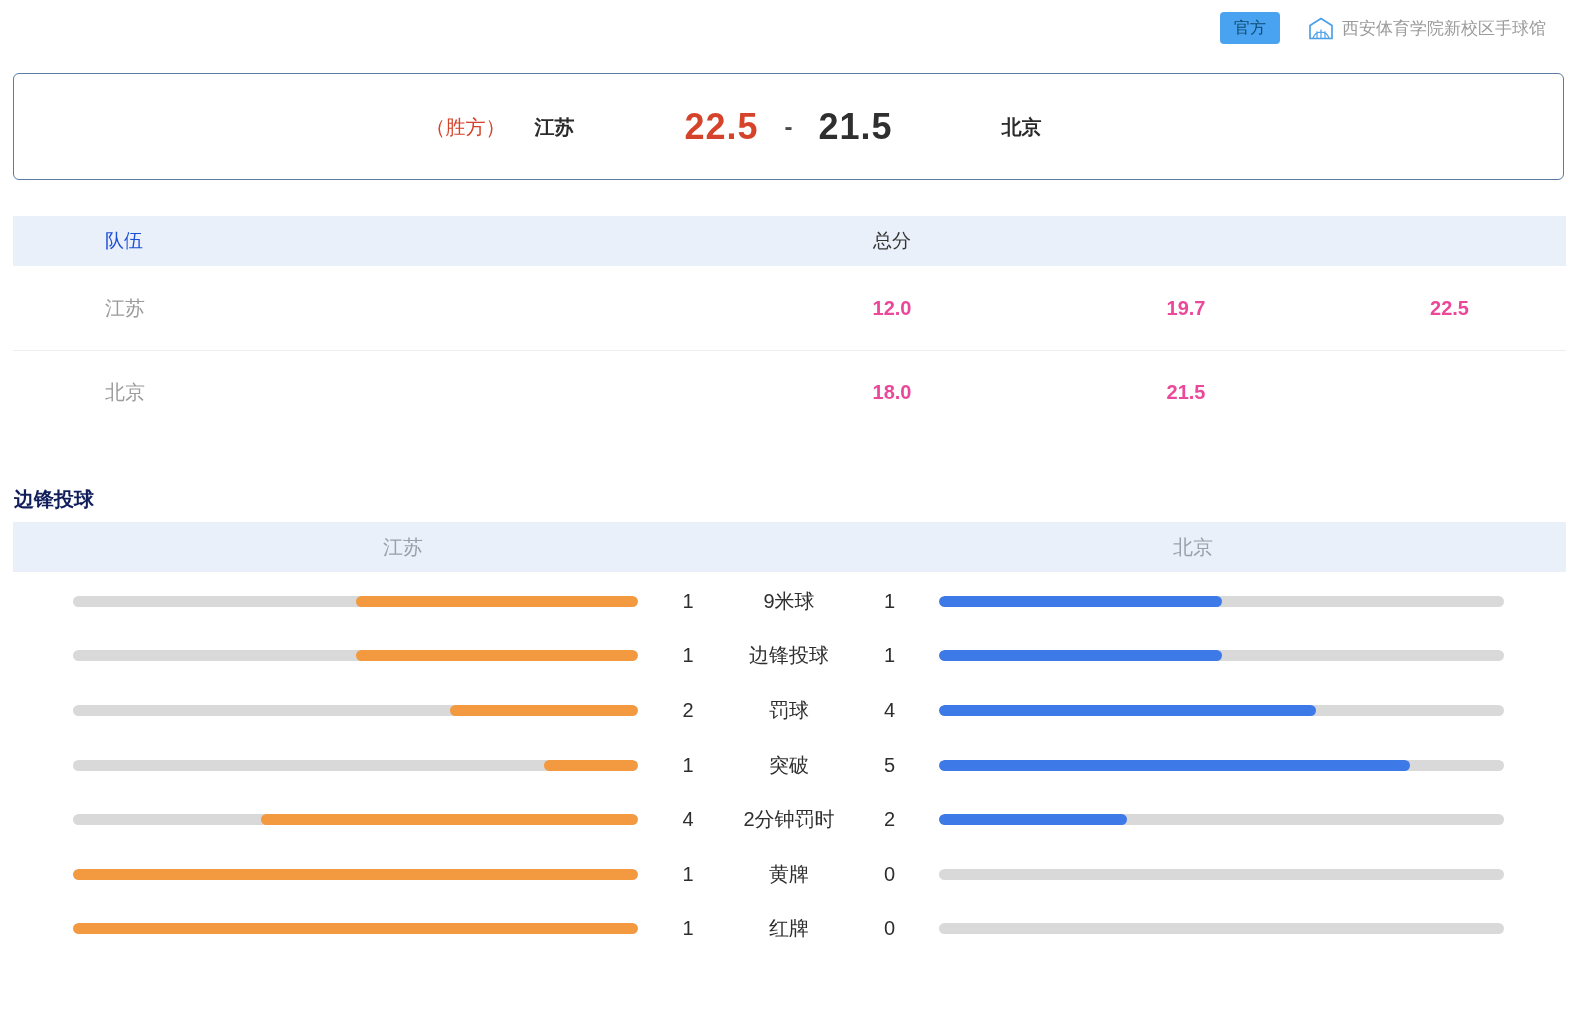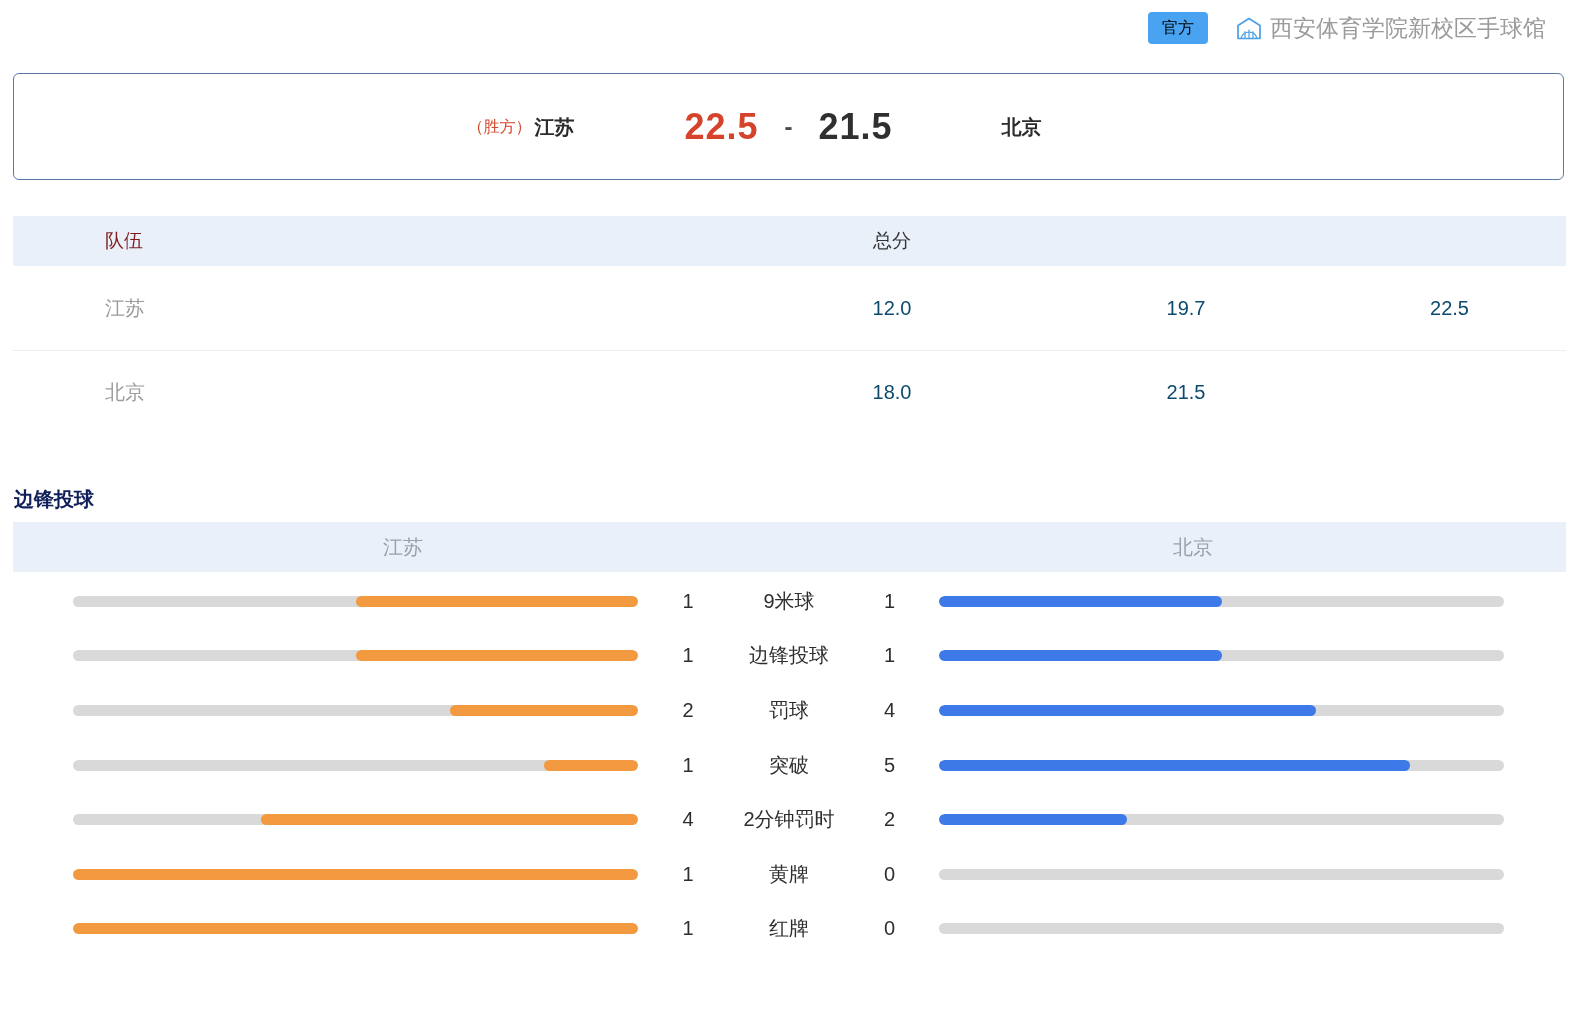--- a/index.html
+++ b/index.html
@@ -3,53 +3,53 @@
 <meta charset="utf-8">
 <style>
   * { margin:0; padding:0; box-sizing:border-box; }
   html,body { background:#fff; }
   body { font-family:"Liberation Sans","DejaVu Sans",sans-serif; }
   .page { position:relative; width:1582px; height:1035px; background:#fff; overflow:hidden; }
 
   
   .topbar { position:absolute; top:12px; right:36px; display:flex; align-items:center; }
   .badge { height:27px; min-width:60px; padding:16px 13px; border-radius:4px;
-           background:var(--badge-blue,#4aa3f1); color:#000000; font-size:16px;
+           background:var(--badge-blue,#4aa3f1); color:#0c4a6e; font-size:16px;
            display:flex; align-items:center; justify-content:center; cursor:pointer; }
   .venue { display:flex; align-items:center; margin-left:28px; }
   .venue svg { display:block; margin-right:8px; }
-  .venue-name { color:#9b9b9b; font-size:23px; }
+  .venue-name { color:#9b9b9b; font-size:17px; }
 
   
   .score-card { position:absolute; left:13px; top:73px; width:1551px; height:107px;
                 border:1px solid #5a7aa5; border-radius:6px; background:#fff; }
   .side-left { position:absolute; top:50%; transform:translateY(-50%);
                right:calc(50% + 214px); display:flex; align-items:center; white-space:nowrap; }
-  .winner { color:var(--score-red,#d5432b); font-size:16px; margin-right:3px; }
+  .winner { color:var(--score-red,#d5432b); font-size:20px; margin-right:29px; }
   .team-strong { color:#2b2b2b; font-size:20px; font-weight:700; }
   .score-mid { position:absolute; left:50%; top:50%; transform:translate(-50%,-50%);
                display:flex; align-items:center; white-space:nowrap; }
   .score-num { font-size:36px; font-weight:700; letter-spacing:1px; }
   .score-home { color:var(--score-red,#d53a21); }
   .score-away { color:#2f2f2f; }
   .score-dash { color:#4a4a4a; font-size:24px; font-weight:700; margin:0 26px; }
   .side-right { position:absolute; top:50%; transform:translateY(-50%);
                 left:calc(50% + 213px); white-space:nowrap; }
 
   
   .score-table { position:absolute; left:13px; top:216px; width:1553px; }
   .t-grid { display:grid; grid-template-columns:732px 294px 294px 233px; align-items:center; }
   .t-head { height:50px; background:var(--panel-blue,#e9f0fa); color:#333; font-size:19px; }
   .t-row  { height:84px; font-size:20px; }
   .t-row + .t-row { border-top:1px solid #ededed; }
   .cell-team { padding-left:92px; text-align:left; }
-  .t-head .cell-team { color:#7f1d1d; }
+  .t-head .cell-team { color:#1d4ed8; }
   .t-row  .cell-team { color:#9c9c9c; }
   .cell-num { text-align:center; }
-  .t-row .cell-num { font-weight:400; color:#0c4a6e; }
+  .t-row .cell-num { font-weight:700; color:#ec4899; }
 
   
   .comp-title { position:absolute; left:14px; top:486px; font-size:20px; font-weight:700;
                 color:var(--title-navy,#0f1e5a); }
   .comp-header { position:absolute; left:13px; top:522px; width:1553px; height:50px;
                  background:var(--panel-blue,#e9f0fa); }
   .comp-header .team-label { position:absolute; top:50%; transform:translate(-50%,-50%);
                  color:#99a0ab; font-size:20px; white-space:nowrap; }
   .team-label.left  { left:390px; }
   .team-label.right { left:1180px; }

